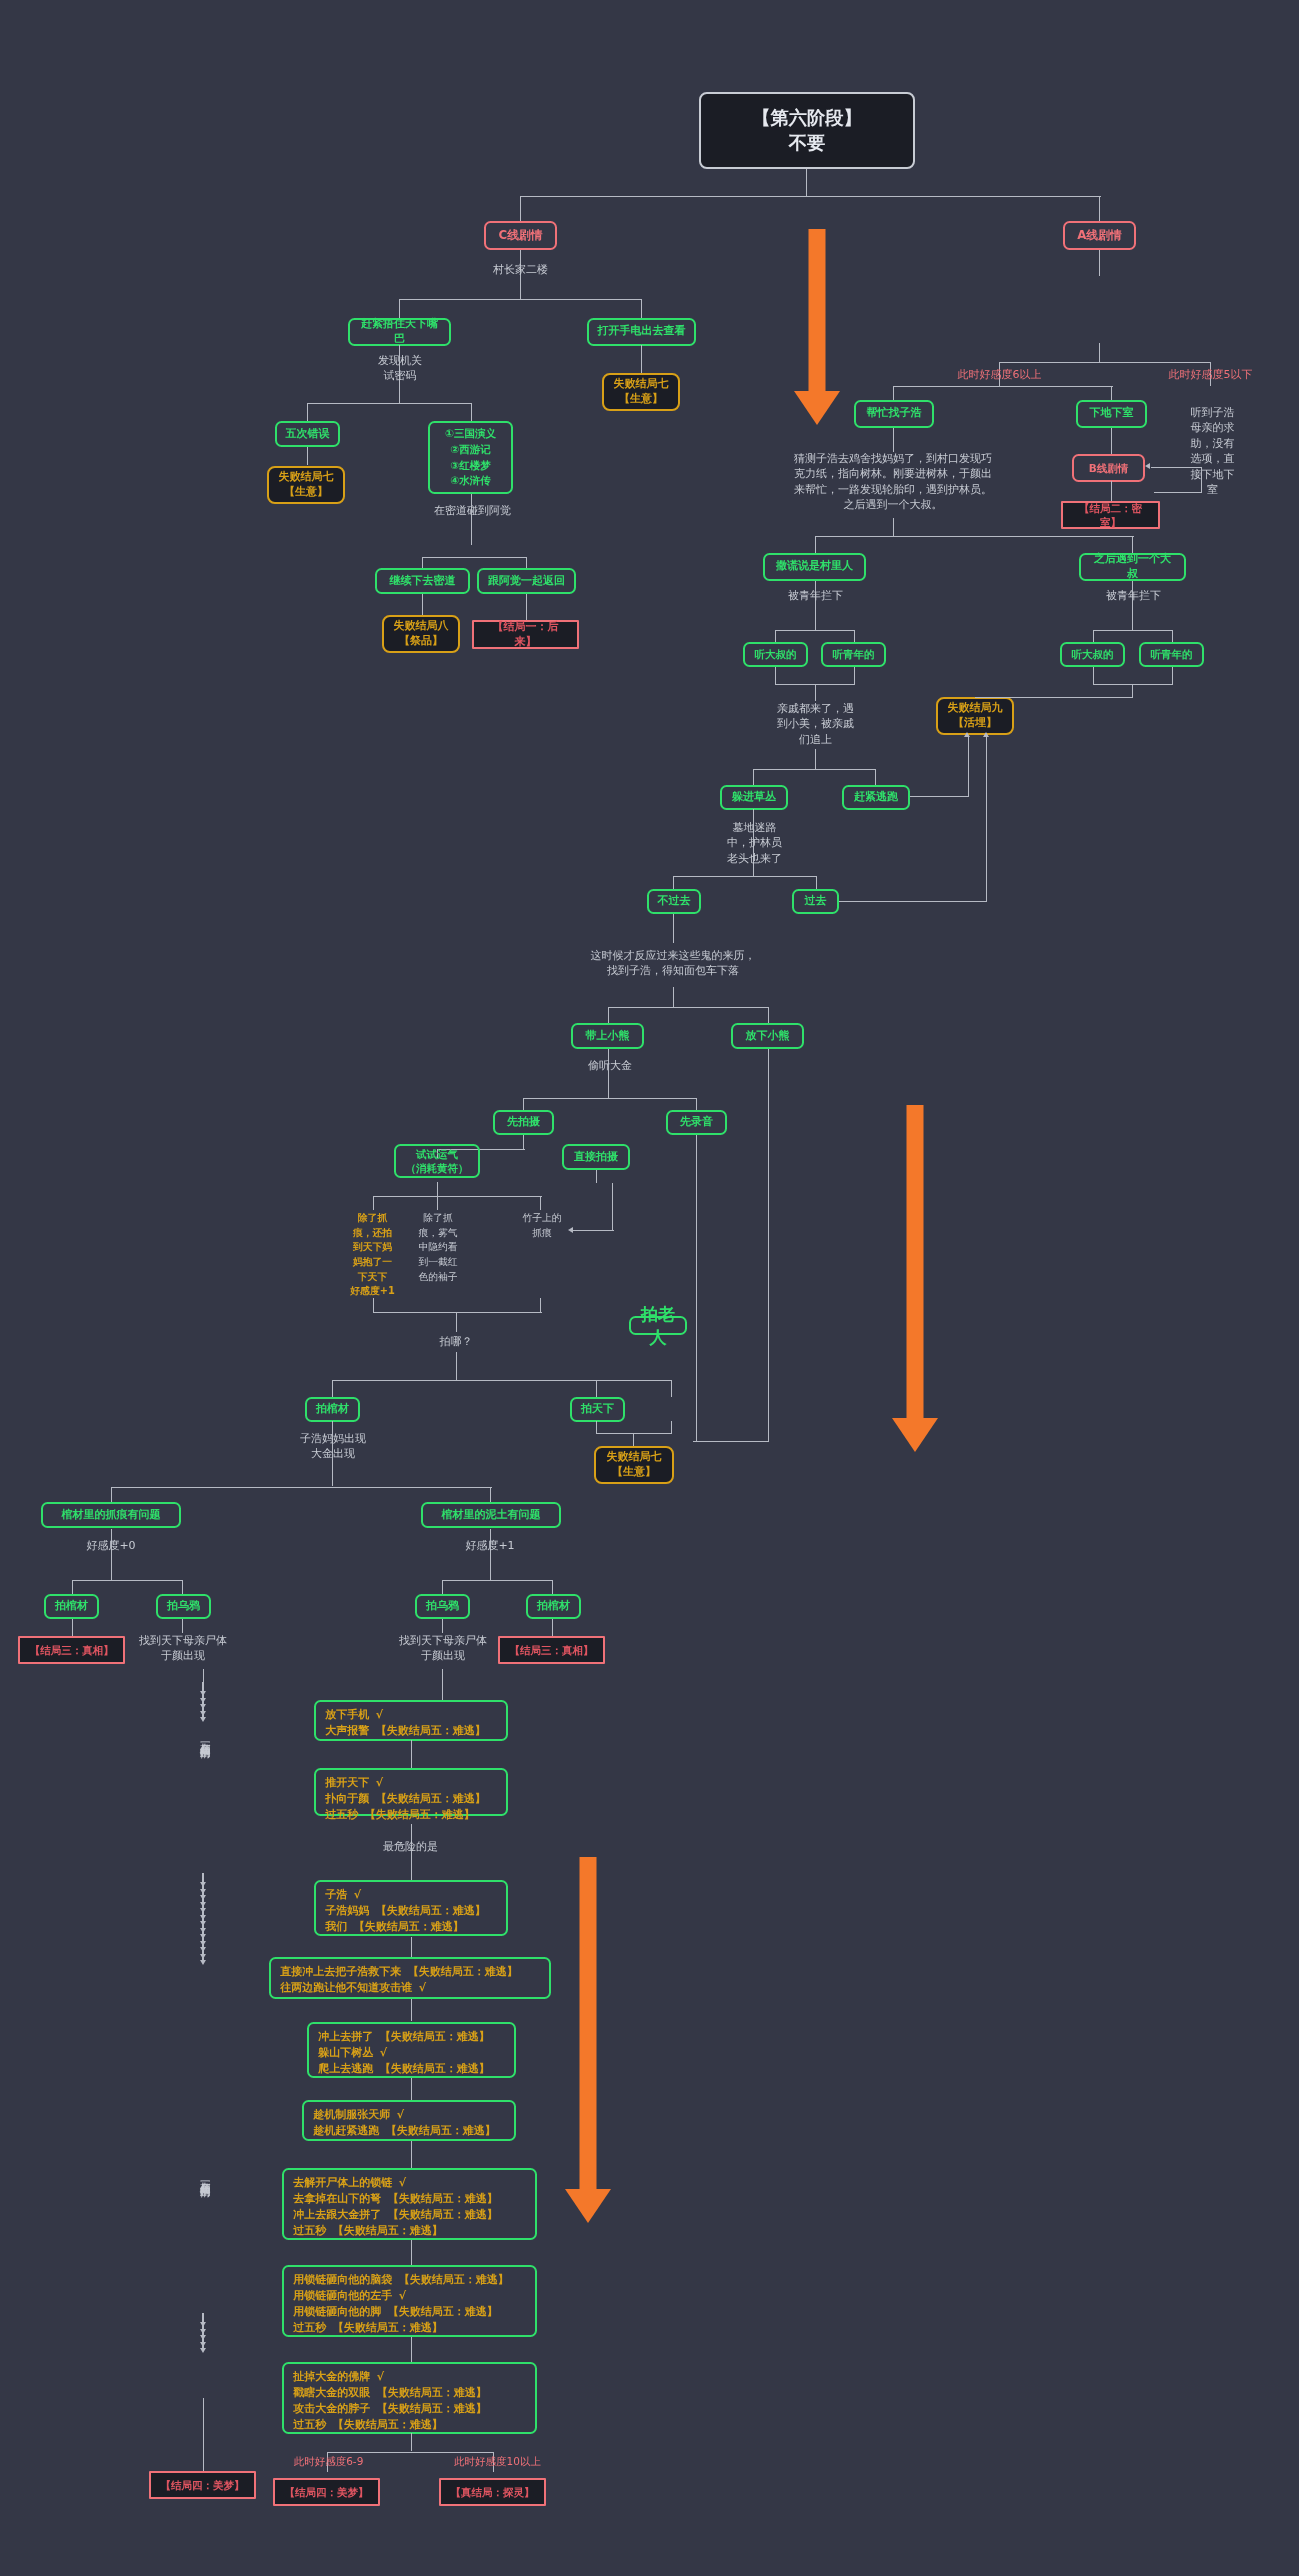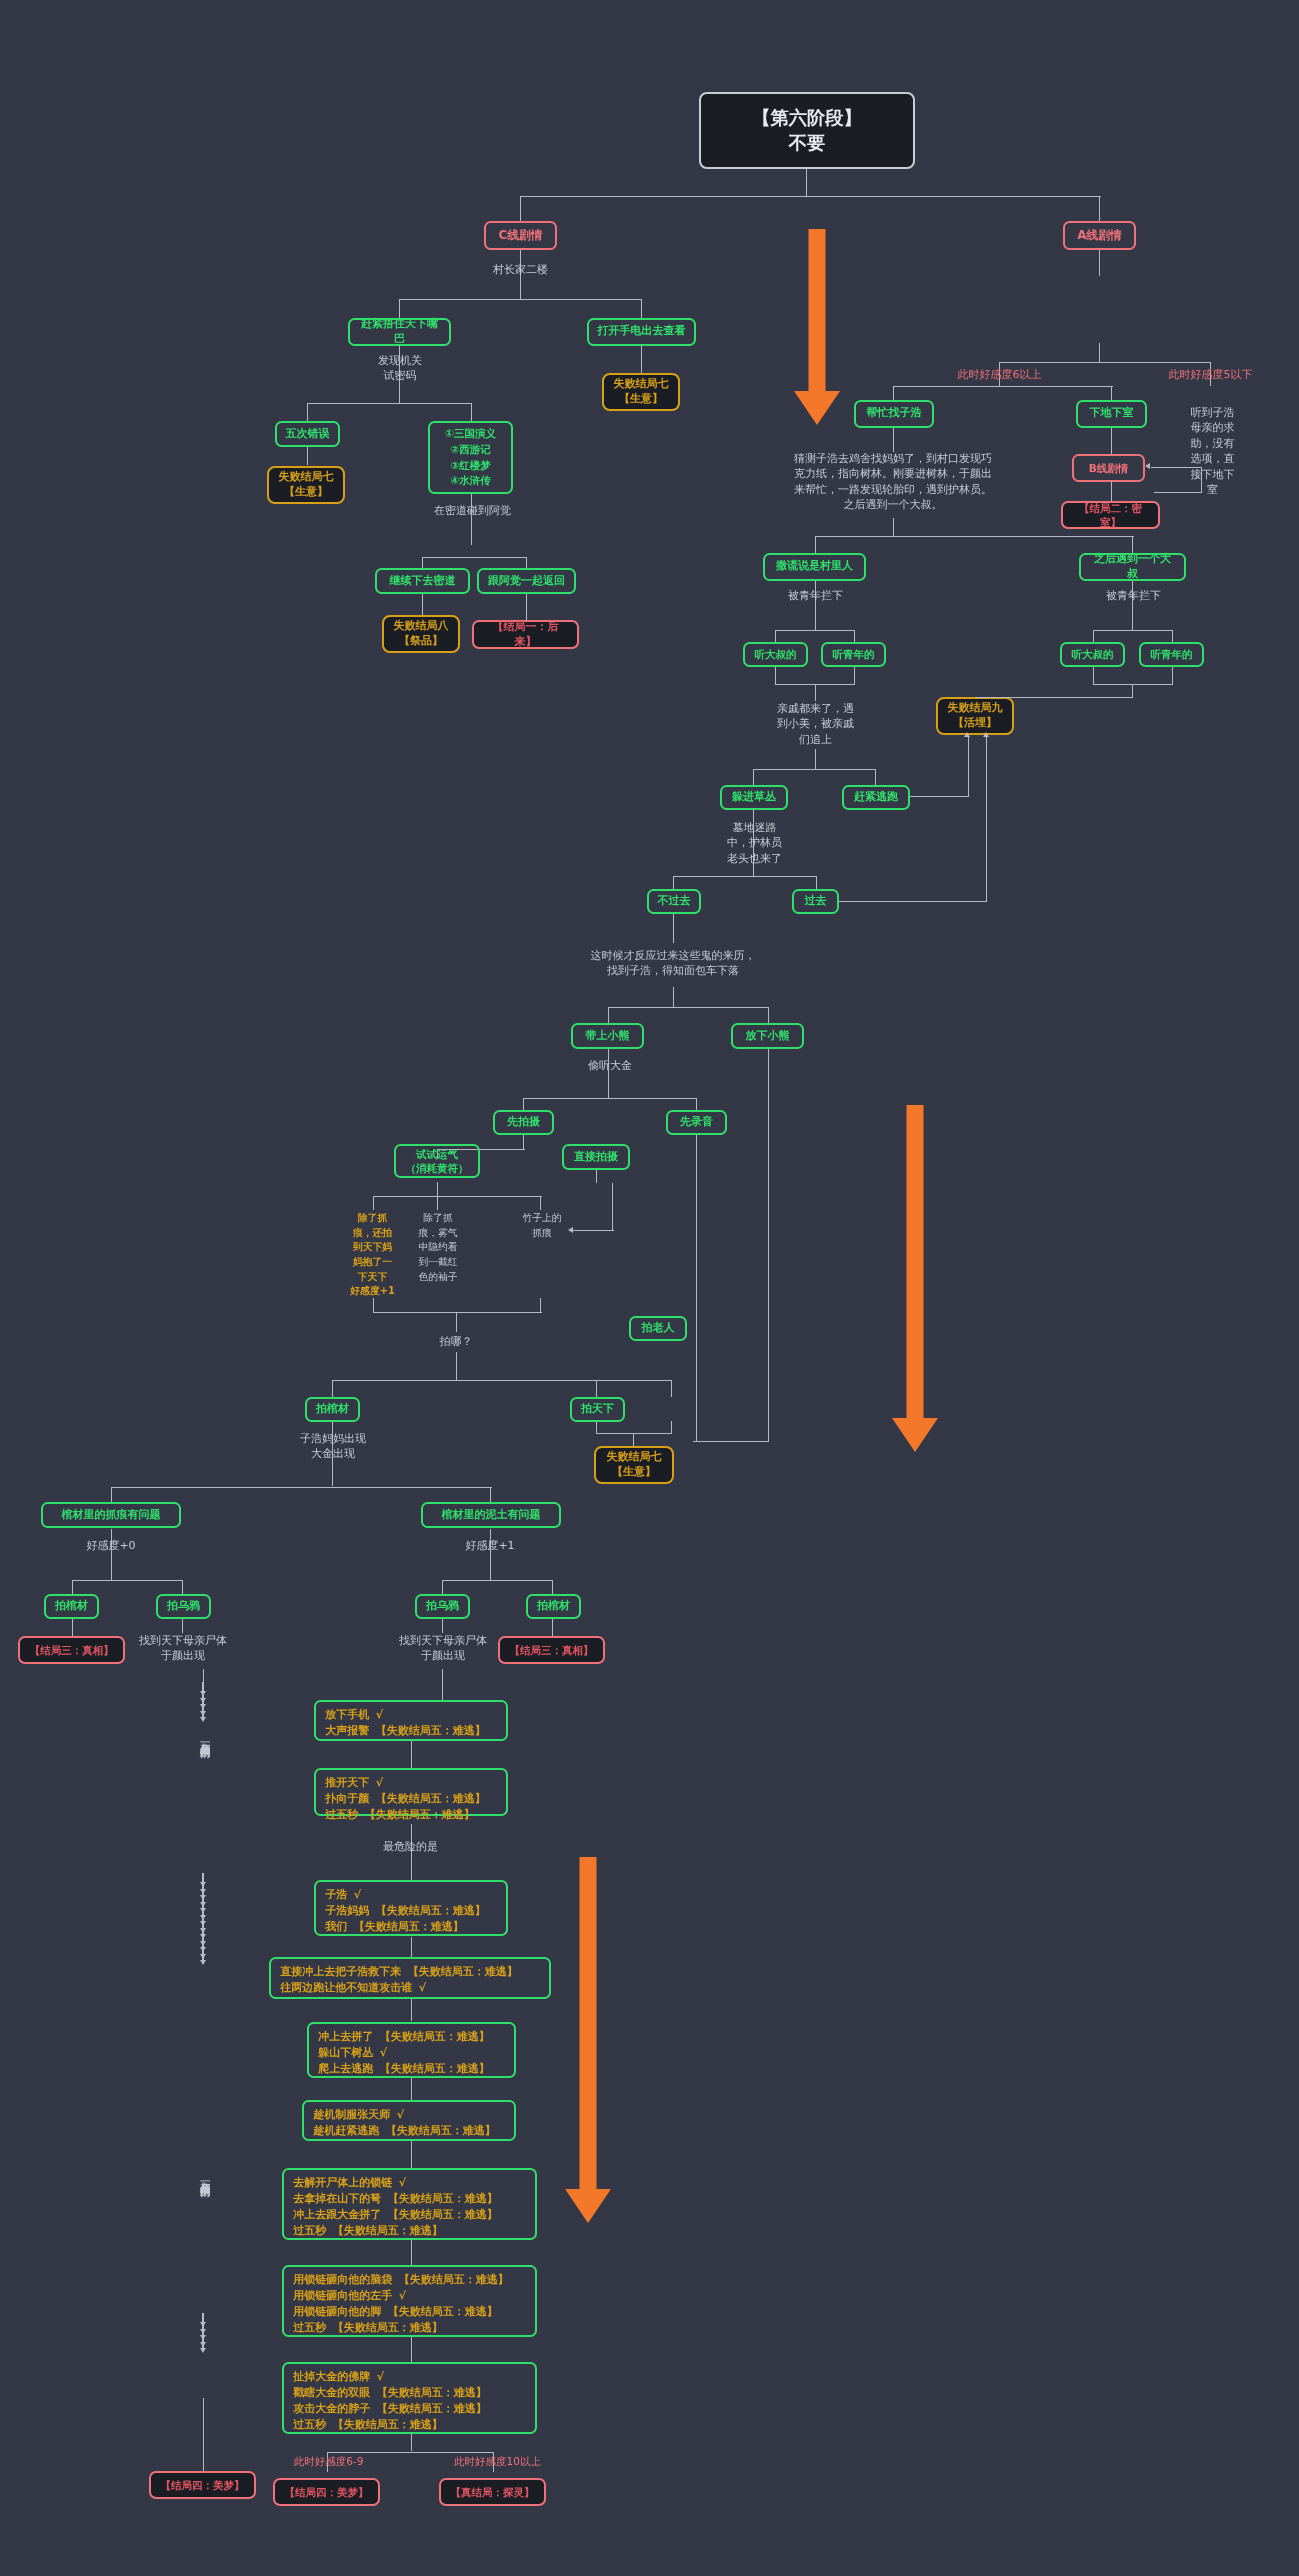--- a/index.html
+++ b/index.html
@@ -45,21 +45,21 @@
     font-size:11.8px;
     font-weight:bold;
   }
   
   .n-ending{
     border-color:#f07178;
     color:#e05561;
     background:#1b1d25;
     font-size:12.4px;
     font-weight:bold;
-    border-radius:7px;
+    border-radius:1px;
   }
   
   .n-fail{
     border-color:#d8a017;
     color:#d8a017;
     background:#1b1d25;
     font-size:12.4px;
     font-weight:bold;
     border-radius:7.8px;
   }
@@ -410,21 +410,21 @@
   <div class="label" style="left:417px;top:1334px;width:78px;">拍哪？</div>
 
   <div class="ln lnv" style="left:456px;top:1352px;width:1.3px;height:27.5px;"></div>
   <div class="ln lnh" style="left:332px;top:1380px;width:340px;height:1.3px;"></div>
   <div class="ln lnv" style="left:332px;top:1380px;width:1.3px;height:17px;"></div>
   <div class="ln lnv" style="left:596px;top:1380px;width:1.3px;height:17px;"></div>
   <div class="ln lnv" style="left:671px;top:1380px;width:1.3px;height:17px;"></div>
 
   <div class="node n-green" style="left:305px;top:1397px;width:55px;height:25px;font-size:11px;">拍棺材</div>
   <div class="node n-green" style="left:570px;top:1397px;width:55px;height:25px;font-size:11px;">拍天下</div>
-  <div class="node n-green" style="left:629px;top:1316px;width:58px;height:25px;font-size:11px;">拍老人</div>
+  <div class="node n-green" style="left:629px;top:1316px;width:58px;height:19px;font-size:17px;">拍老人</div>
 
   <div class="ln lnv" style="left:596px;top:1421px;width:1.3px;height:13px;"></div>
   <div class="ln lnv" style="left:671px;top:1421px;width:1.3px;height:13px;"></div>
   <div class="ln lnh" style="left:596px;top:1433px;width:76px;height:1.3px;"></div>
   <div class="ln lnv" style="left:633px;top:1433px;width:1.3px;height:13px;"></div>
 
   <div class="node n-fail" style="left:594px;top:1446px;width:80px;height:38px;font-size:11px;">失败结局七
 【生意】</div>
 
   <div class="ln lnv" style="left:332px;top:1421px;width:1.3px;height:65px;"></div>

